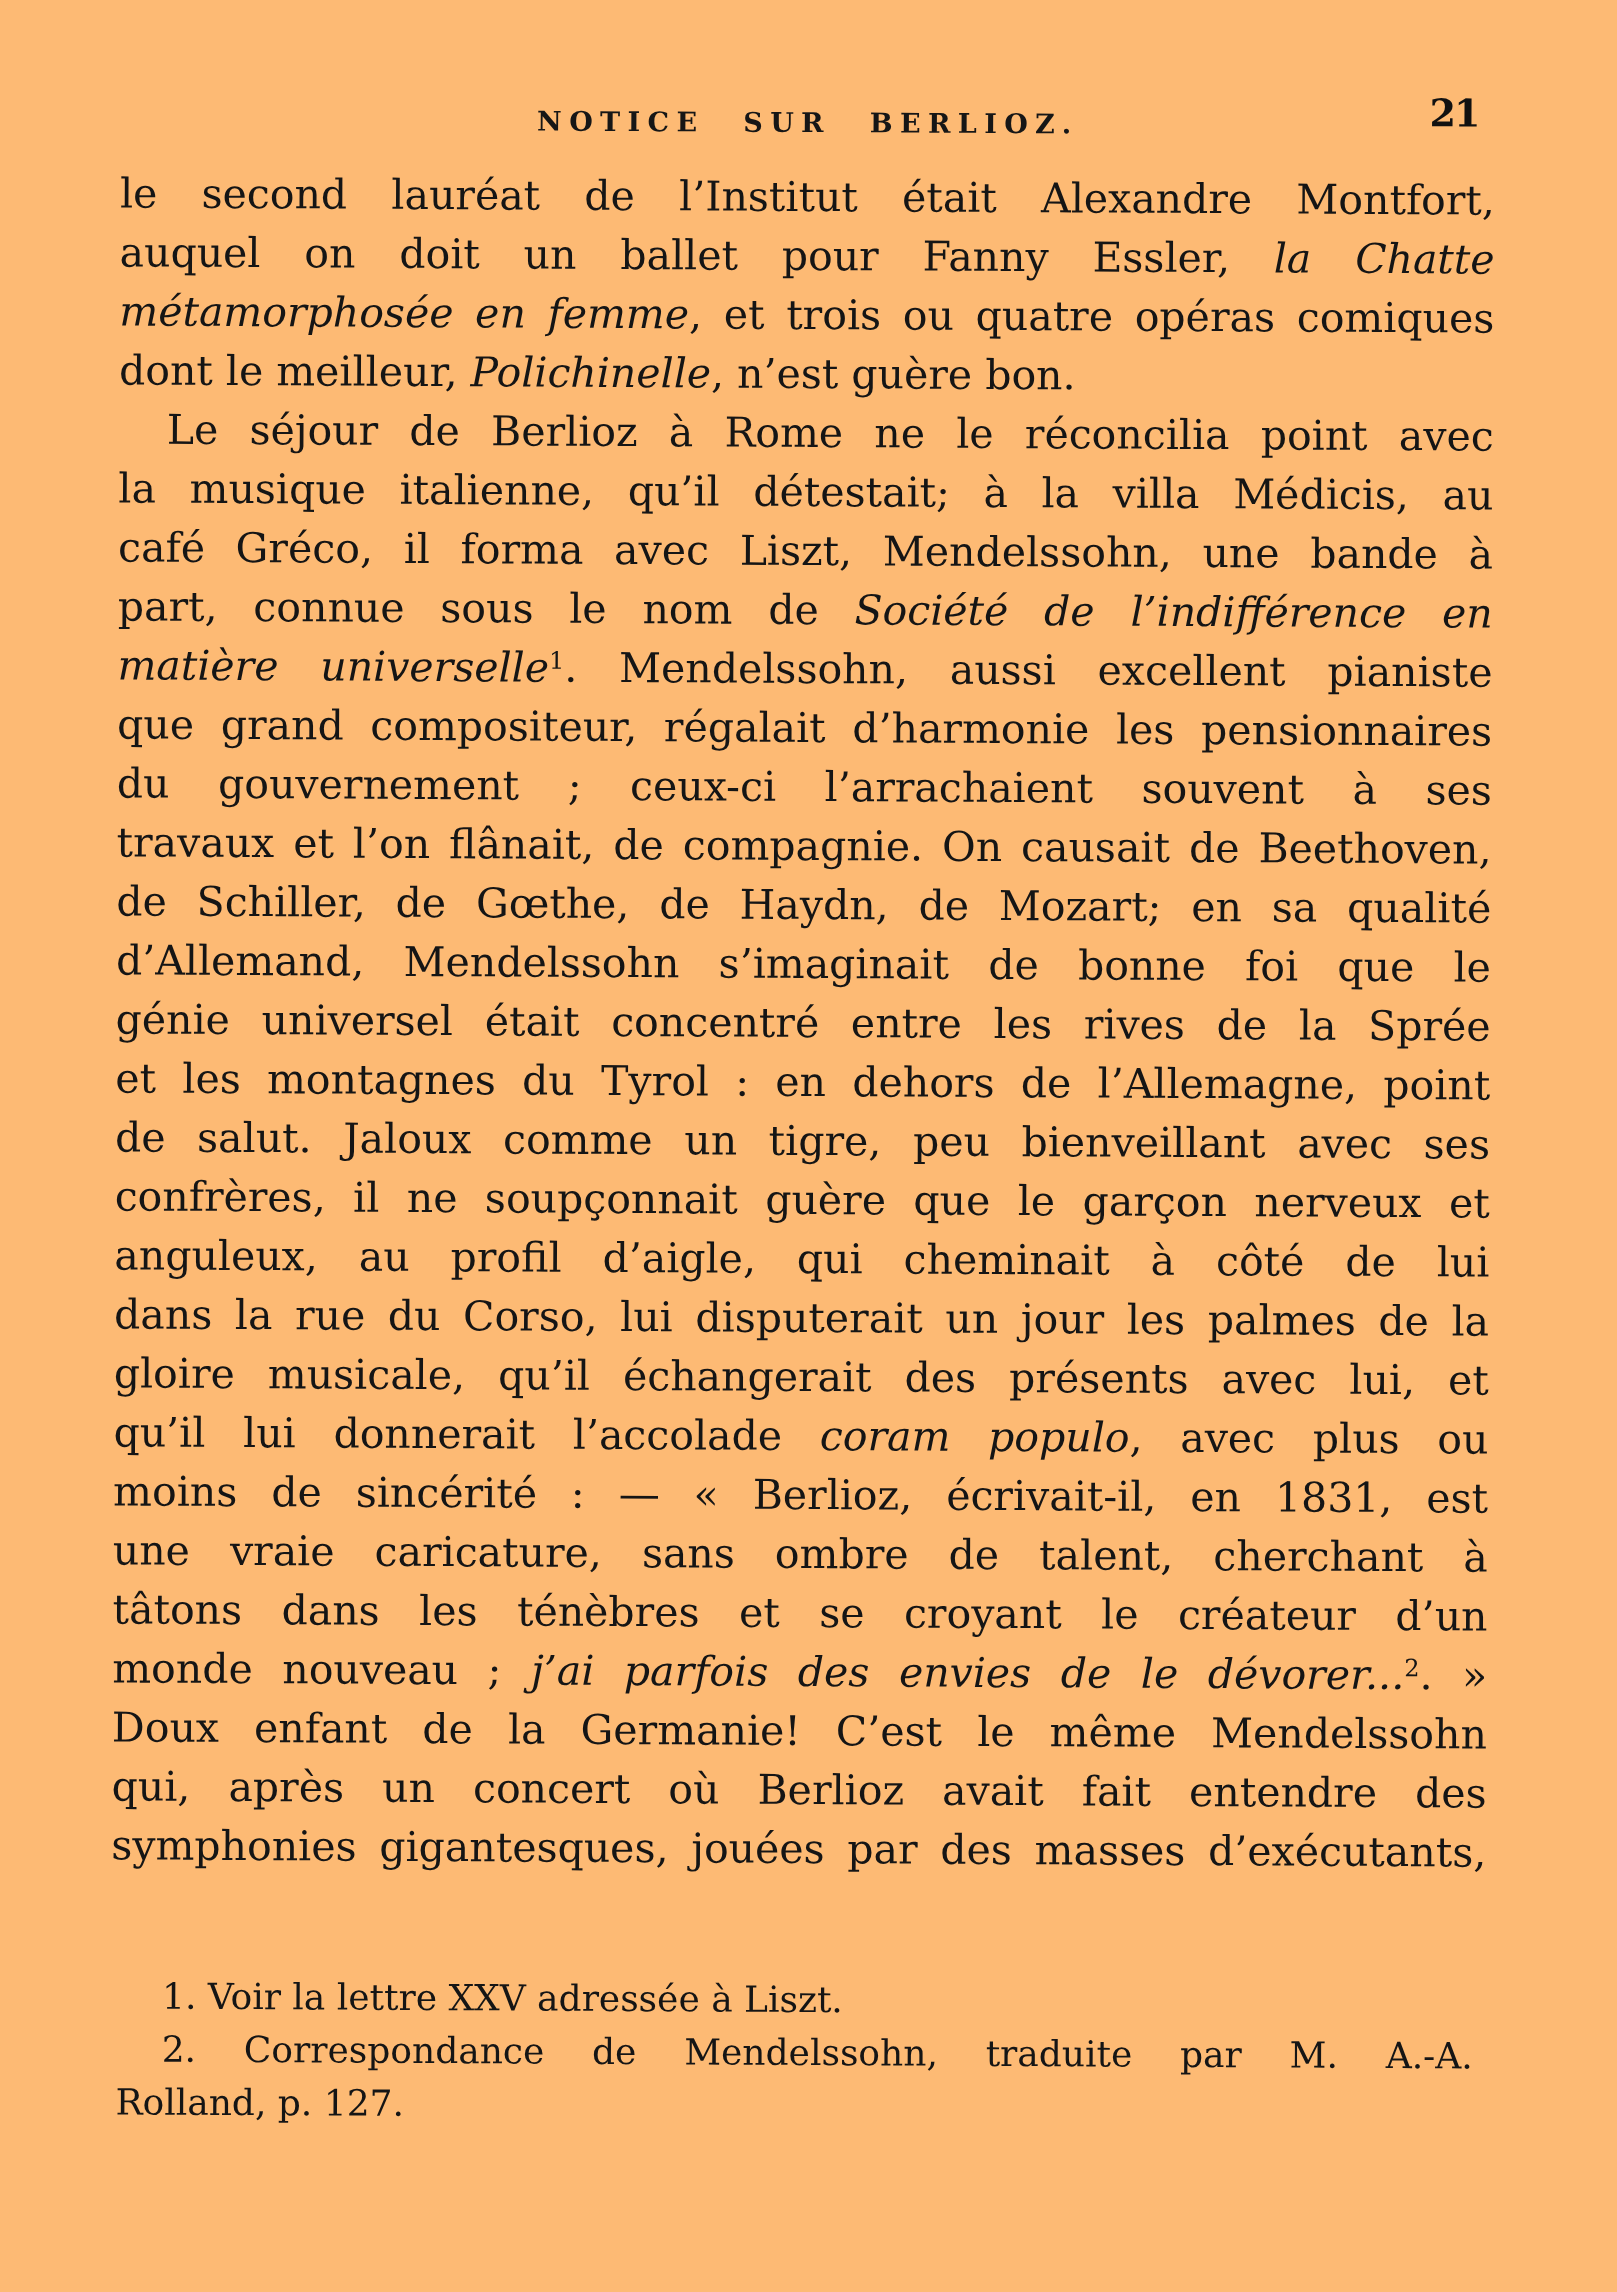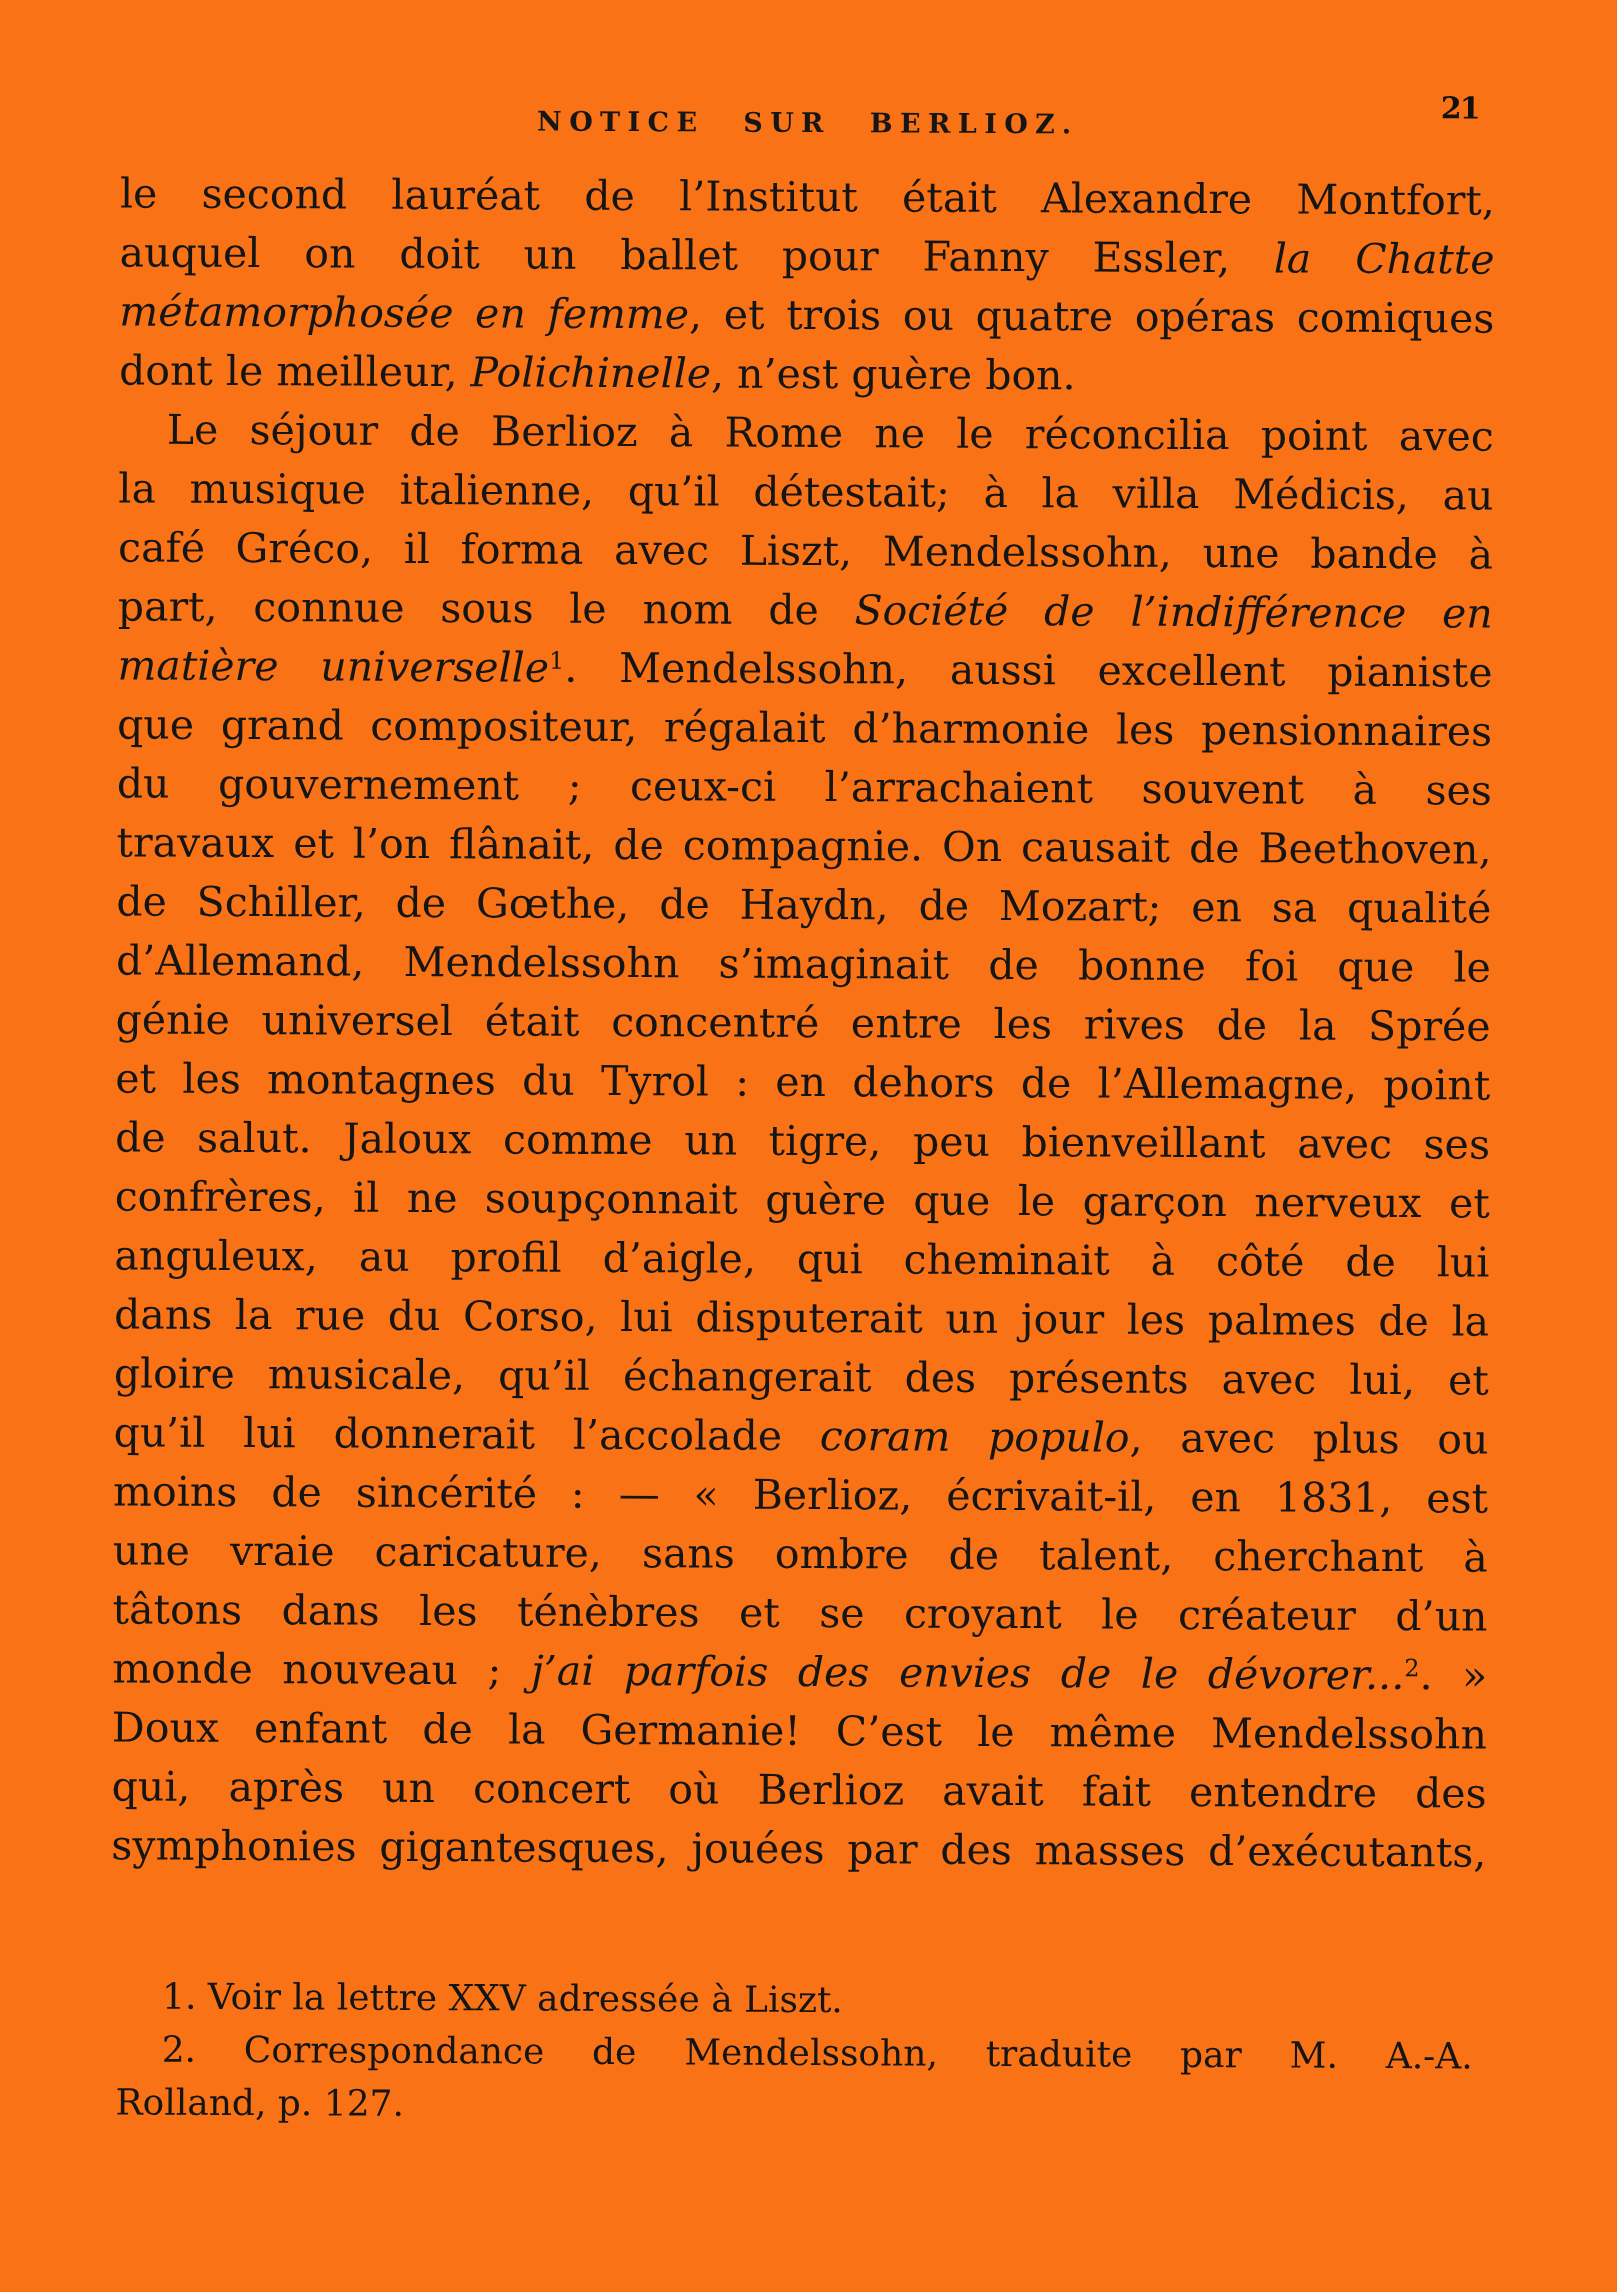--- a/index.html
+++ b/index.html
@@ -4,21 +4,21 @@
 <style>
   html, body {
     margin: 0;
     padding: 0;
     background: #ffffff;
   }
   .page {
     position: relative;
     width: 1618px;
     height: 2293px;
-    background: #f97316;
+    background: #fdba74;
     overflow: hidden;
     color: #131313;
     font-family: "DejaVu Serif", "Liberation Serif", serif;
   }
   .content {
     position: absolute;
     left: 121px;
     top: 0;
     width: 1375px;
     height: 100%;
@@ -34,21 +34,21 @@
     font-size: 27px;
     font-weight: bold;
     letter-spacing: 7.4px;
     word-spacing: 22px;
     color: #161616;
   }
   .page-number {
     position: absolute;
     top: 87px;
     right: 16.6px;
-    font-size: 30px;
+    font-size: 38px;
     font-weight: bold;
     letter-spacing: -1.8px;
     color: #111;
   }
   .body-text {
     position: absolute;
     top: 168px;
     left: 0;
     width: 100%;
   }

